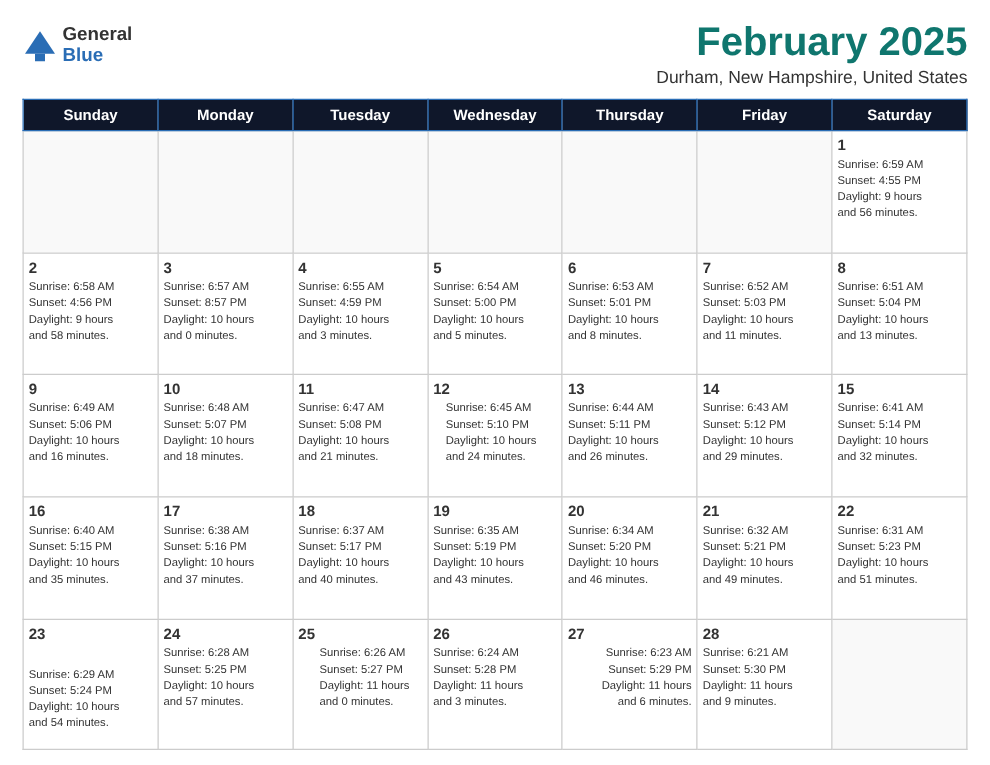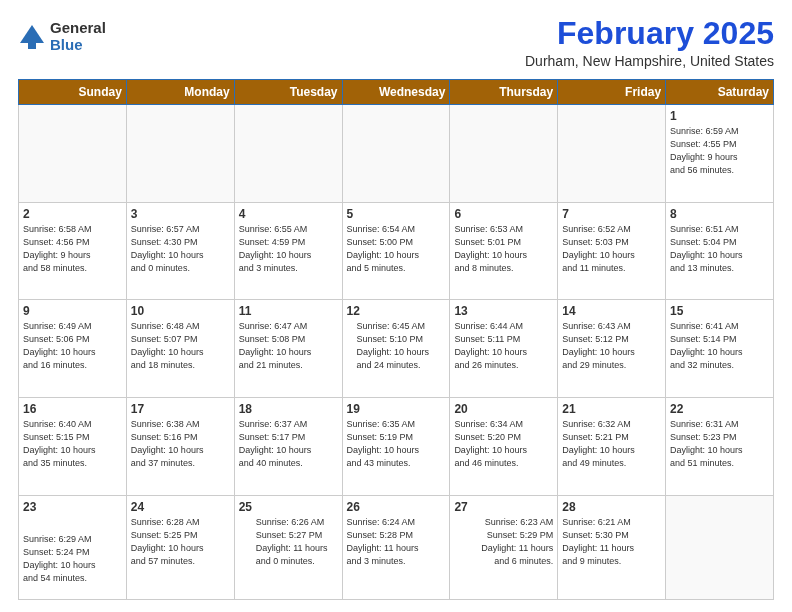--- a/index.html
+++ b/index.html
@@ -47,42 +47,42 @@
       width: 28px;
       height: 28px;
       margin-right: 4px;
     }
     .title-area {
       text-align: right;
     }
     .month-title {
       font-size: 32px;
       font-weight: bold;
-      color: #1d4ed8;
+      color: #0f766e;
       line-height: 1.1;
     }
     .location {
       font-size: 14px;
       color: #333;
       margin-top: 2px;
     }
     .calendar {
       flex: 1;
       border: 1px solid #ccc;
       border-collapse: collapse;
       width: 100%;
       table-layout: fixed;
     }
     .calendar th {
-      background: #a16207;
+      background: #0f172a;
       color: #fff;
       font-size: 12px;
       font-weight: bold;
       padding: 5px 4px;
-      text-align: right;
+      text-align: center;
       border: 1px solid #2a6db5;
     }
     .calendar td {
       border: 1px solid #ccc;
       vertical-align: top;
       padding: 4px 4px;
       font-size: 9.5px;
       color: #333;
       background: #fff;
       height: 88px;
@@ -156,21 +156,21 @@
           <td>
             <span class="day-num">2</span>
             <div class="day-info" style="white-space: pre-line;">Sunrise: 6:58 AM
 Sunset: 4:56 PM
 Daylight: 9 hours
 and 58 minutes.</div>
           </td>
           <td>
             <span class="day-num">3</span>
             <div class="day-info" style="white-space: pre-line;">Sunrise: 6:57 AM
-Sunset: 4:30 PM
+Sunset: 8:57 PM
 Daylight: 10 hours
 and 0 minutes.</div>
           </td>
           <td>
             <span class="day-num">4</span>
             <div class="day-info" style="white-space: pre-line;">Sunrise: 6:55 AM
 Sunset: 4:59 PM
 Daylight: 10 hours
 and 3 minutes.</div>
           </td>

